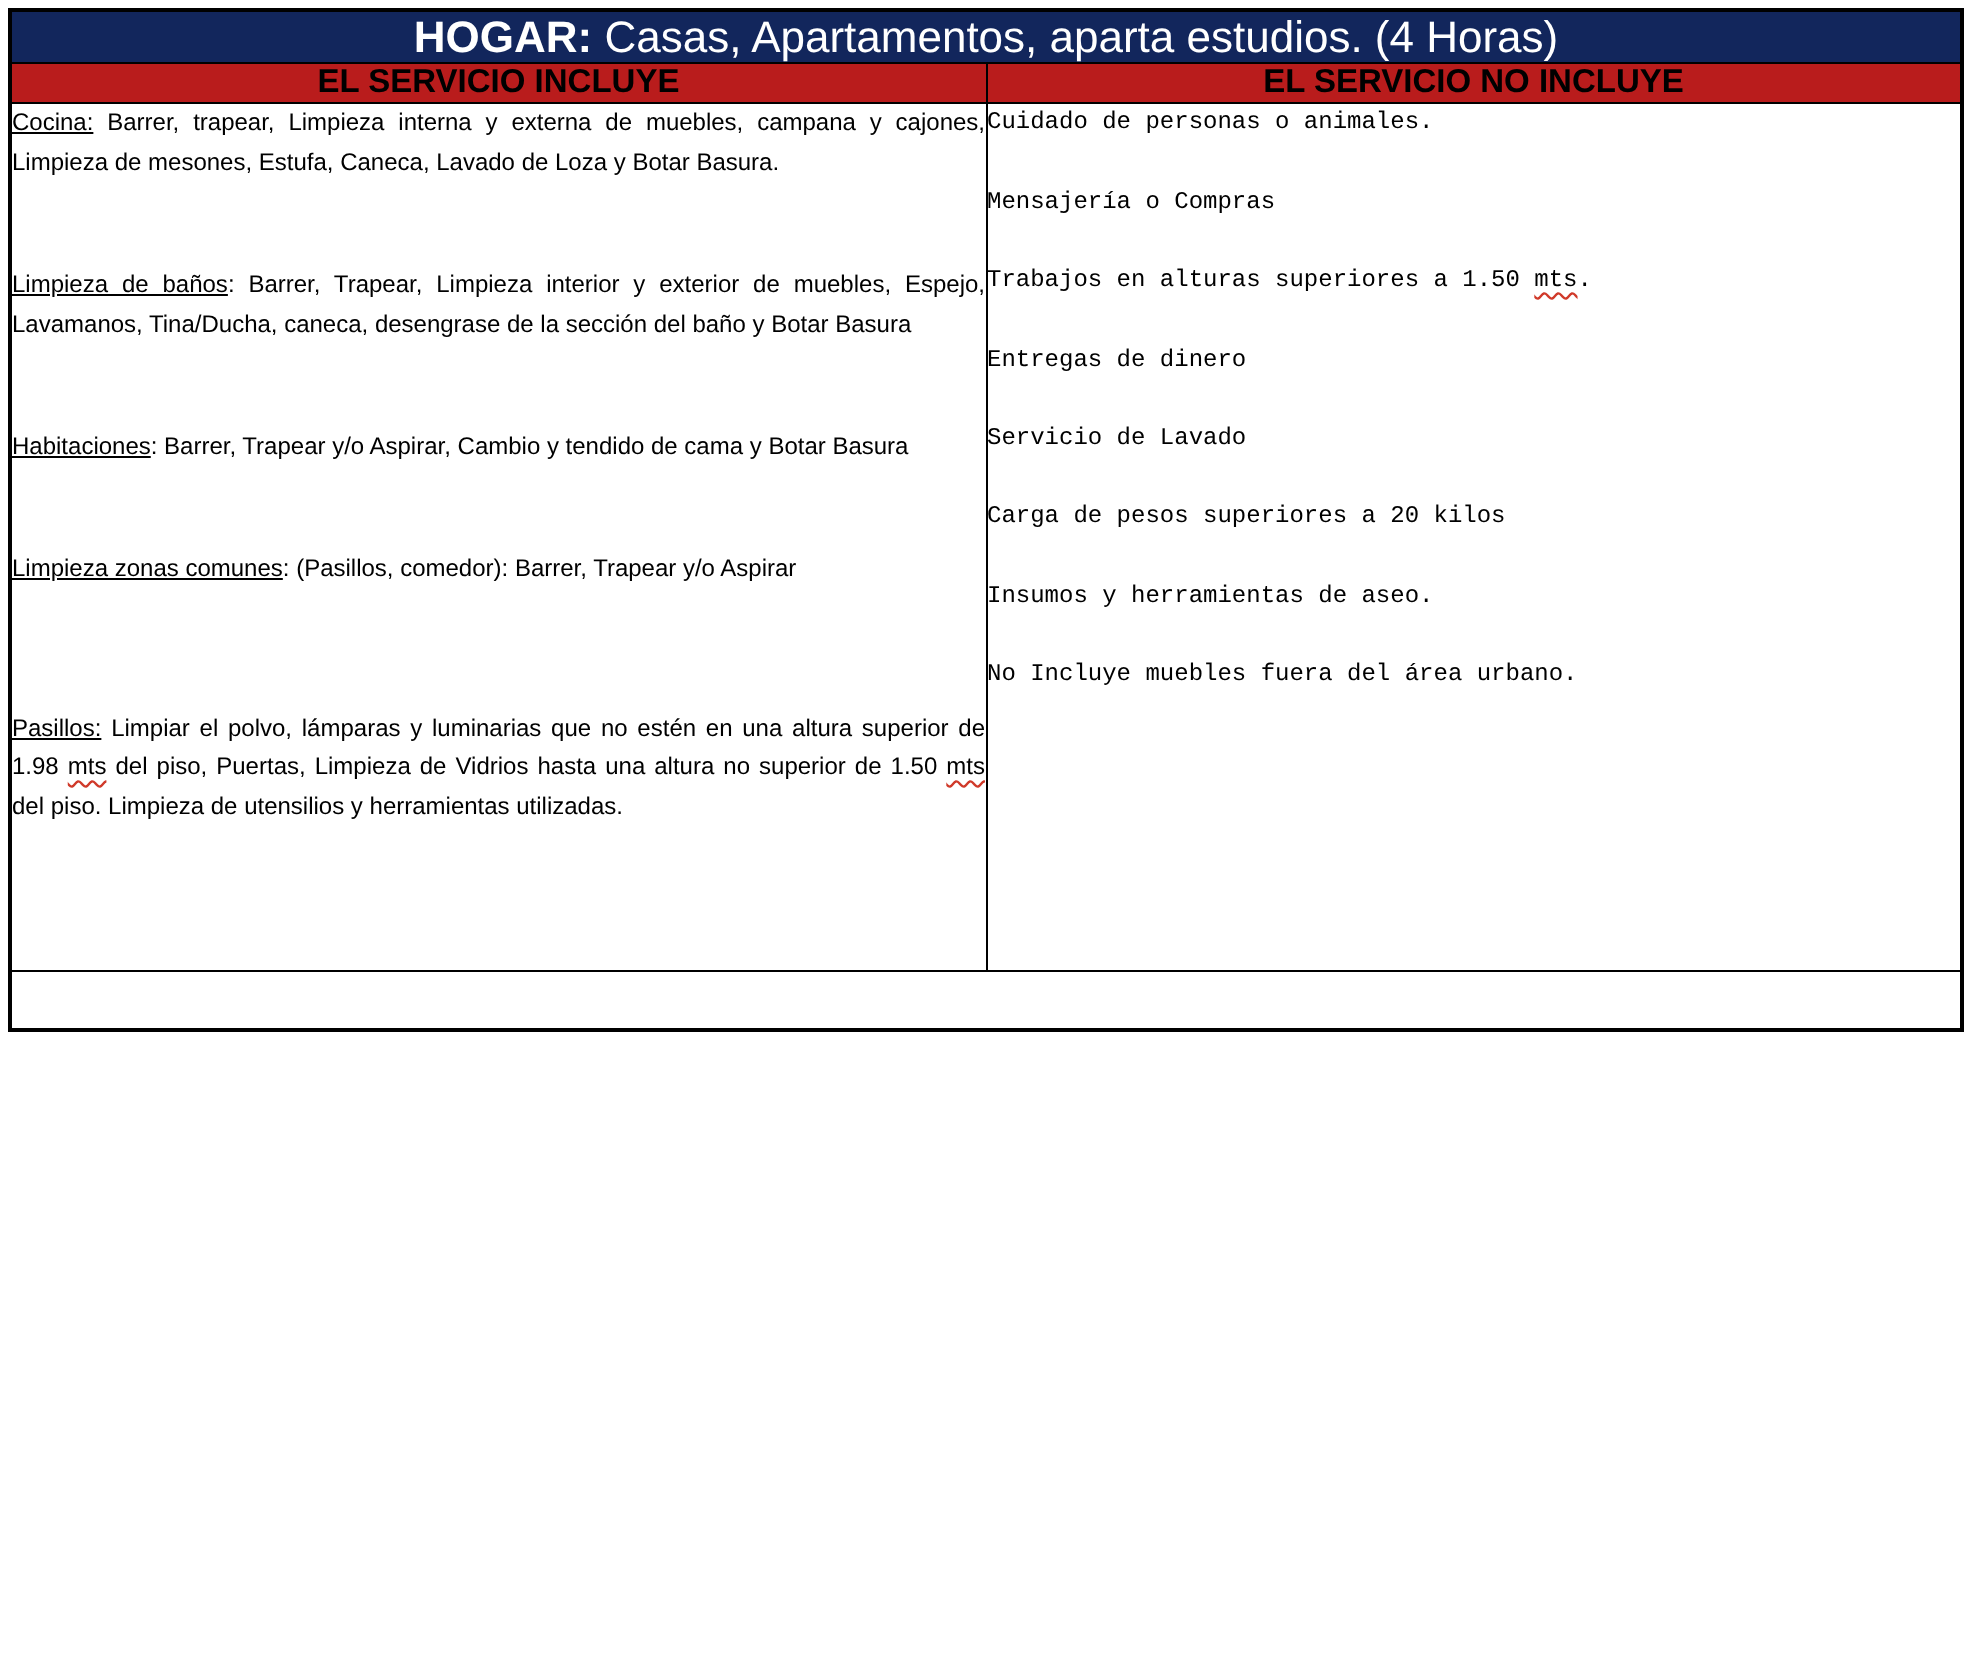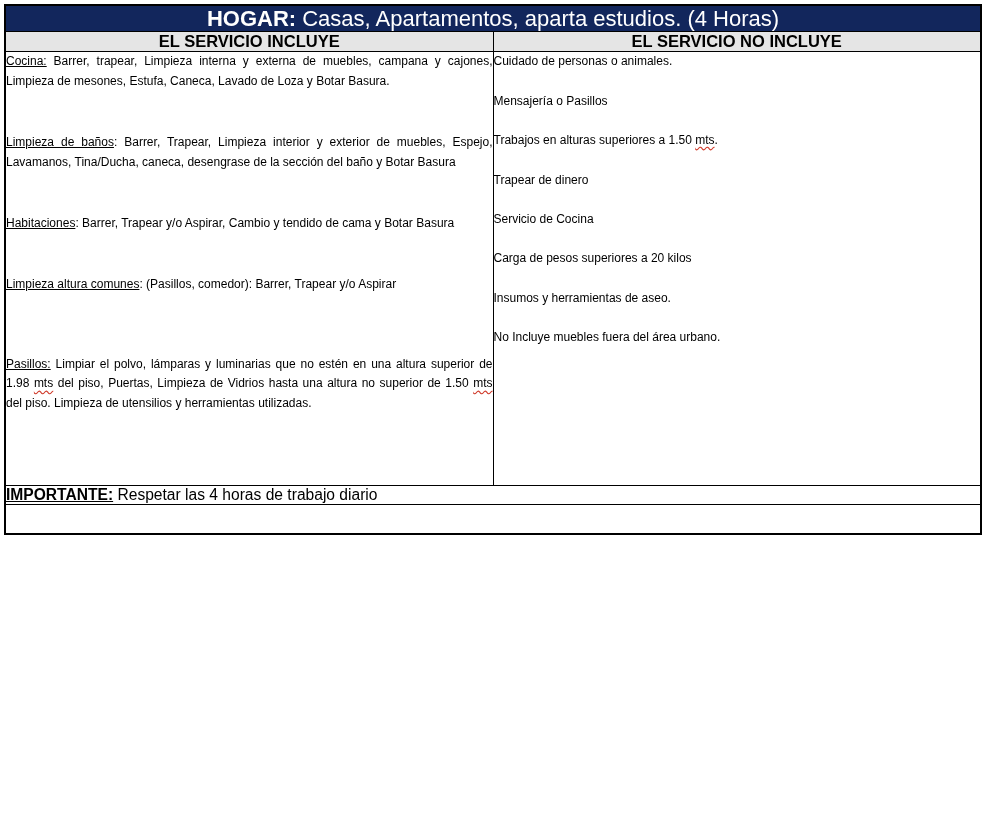--- a/index.html
+++ b/index.html
@@ -44,21 +44,21 @@
     line-height: 1.15;
   }
   .title-text b {
     font-weight: bold;
   }
   .subhead-cell {
     text-align: center;
     padding: 9px 6px 10px 6px;
     font-weight: bold;
     font-size: 16.5px;
-    background: #e5e5e5;
+    background: #b91c1c;
   }
   .body-cell {
     padding: 9px 10px 10px 10px;
     font-size: 12px;
     line-height: 1.62;
   }
   .left-col {
     text-align: justify;
     text-justify: inter-word;
   }
@@ -74,20 +74,21 @@
   .u { text-decoration: underline; }
   .spell {
     text-decoration: underline;
     text-decoration-style: wavy;
     text-decoration-color: #d03a2a;
     text-underline-offset: 2px;
   }
   .rc-line {
     margin: 0 0 0 0;
     padding: 0 0 0 0;
+    font-family: Liberation Mono, monospace;
   }
   .rc-line + .rc-line {
     margin-top: 20px;
   }
   .important-cell {
     padding: 10px 10px 11px 10px;
     font-size: 15.6px;
   }
   .important-cell .lbl {
     font-weight: bold;
@@ -121,44 +122,39 @@
           <div class="gap-lg"></div>
           <p class="para">
             <span class="u">Limpieza de baños</span><span>: Barrer, Trapear, Limpieza interior y exterior de muebles, Espejo, Lavamanos, Tina/Ducha, caneca, desengrase de la sección del baño y Botar Basura</span>
           </p>
           <div class="gap-lg"></div>
           <p class="para">
             <span class="u">Habitaciones</span><span>: Barrer, Trapear y/o Aspirar, Cambio y tendido de cama y Botar Basura</span>
           </p>
           <div class="gap-lg"></div>
           <p class="para">
-            <span class="u">Limpieza altura comunes</span><span>: (Pasillos, comedor): Barrer, Trapear y/o Aspirar</span>
+            <span class="u">Limpieza zonas comunes</span><span>: (Pasillos, comedor): Barrer, Trapear y/o Aspirar</span>
           </p>
           <div class="gap-lg"></div>
           <div class="gap-sm"></div>
           <p class="para">
             <span class="u">Pasillos:</span><span> Limpiar el polvo, lámparas y luminarias que no estén en una altura superior de 1.98 </span><span class="spell">mts</span><span> del piso, Puertas, Limpieza de Vidrios hasta una altura no superior de 1.50 </span><span class="spell">mts</span><span> del piso. Limpieza de utensilios y herramientas utilizadas.</span>
           </p>
           <div class="gap-lg"></div>
           <div class="gap-md"></div>
         </td>
         <td class="body-cell right-col">
           <p class="rc-line">Cuidado de personas o animales.</p>
-          <p class="rc-line">Mensajería o Pasillos</p>
+          <p class="rc-line">Mensajería o Compras</p>
           <p class="rc-line"><span>Trabajos en alturas superiores a 1.50 </span><span class="spell">mts</span><span>.</span></p>
-          <p class="rc-line">Trapear de dinero</p>
-          <p class="rc-line">Servicio de Cocina</p>
+          <p class="rc-line">Entregas de dinero</p>
+          <p class="rc-line">Servicio de Lavado</p>
           <p class="rc-line">Carga de pesos superiores a 20 kilos</p>
           <p class="rc-line">Insumos y herramientas de aseo.</p>
           <p class="rc-line">No Incluye muebles fuera del área urbano.</p>
-        </td>
-      </tr>
-      <tr>
-        <td class="important-cell" colspan="2">
-          <span class="lbl">IMPORTANTE:</span><span> Respetar las 4 horas de trabajo diario</span>
         </td>
       </tr>
       <tr>
         <td class="footer-cell" colspan="2">&nbsp;</td>
       </tr>
     </tbody>
   </table>
 </div>
 
 </body></html>

